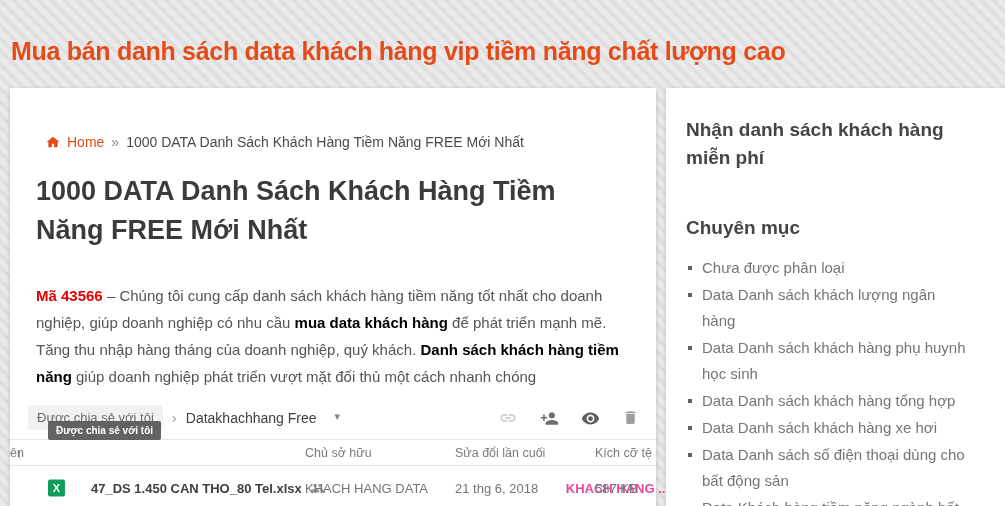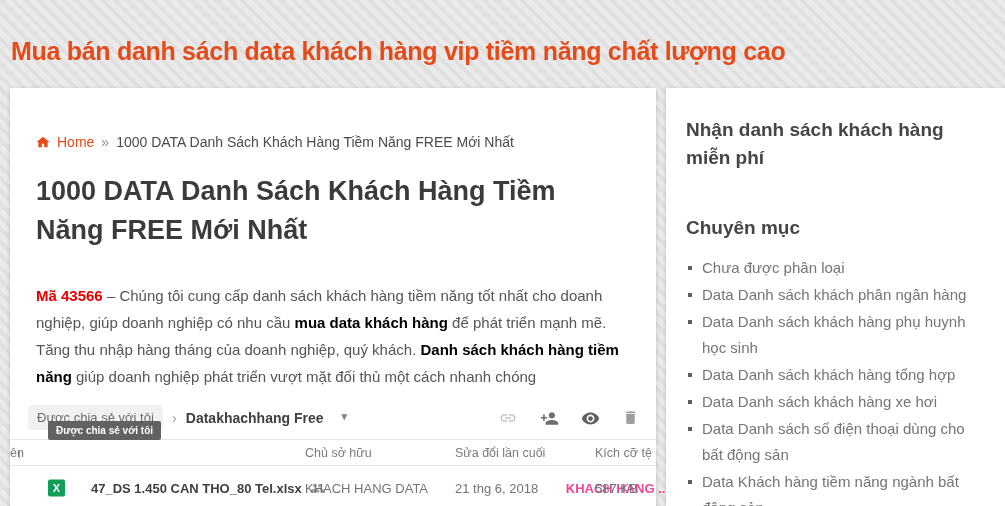--- a/index.html
+++ b/index.html
@@ -14,21 +14,21 @@
     font-size:25px; font-weight:bold; letter-spacing:-0.3px;
     color:#e64a19;
     margin-top:24px;
   }
   
   .main-card {
     position:absolute; left:10px; top:88px; width:646px; height:440px;
     background:#fff; box-shadow:0 1px 4px rgba(0,0,0,.18);
   }
   .breadcrumb {
-    padding:46px 26px 0 26px; font-size:14px; color:#4a4a4a;
+    padding:46px 26px 0 36px; font-size:14px; color:#4a4a4a;
     display:flex; align-items:center; gap:7px; white-space:nowrap;
   }
   .home-icon svg { display:block; }
   .bc-home { color:#e64a19; text-decoration:none; cursor:pointer; }
   .bc-sep { color:#8a8a8a; }
   .article-title {
     margin:22px 26px 0 26px; font-size:27px; line-height:39px;
     font-weight:bold; color:#3b3b3b;
   }
   .article-intro {
@@ -40,21 +40,21 @@
   .drive { position:relative; margin-top:6px; width:100%; color:#70757a; }
   .drive-toolbar {
     height:44px; display:flex; align-items:center;
     padding:0 16px 0 18px; border-bottom:1px solid #e8e8e8;
     font-size:13px;
   }
   .drive-chip {
     background:#f1f1f1; border-radius:4px; padding:5px 9px; color:#6b6b6b; cursor:pointer;
   }
   .drive-sep { margin:0 9px; color:#9aa0a6; font-size:15px; }
-  .drive-folder { color:#3c4043; font-size:14px; cursor:pointer; display:flex; gap:18px;font-weight:bold; }
+  .drive-folder { color:#3c4043; font-size:14px; cursor:pointer; display:flex; gap:18px; }
   .drive-caret { color:#80868b; font-size:11px; }
   .drive-actions { margin-left:auto; display:flex; align-items:center; gap:23px; }
   .drive-actions .act { width:18px; height:18px; cursor:pointer; }
   .drive-actions svg { display:block; }
   .drive-tooltip {
     position:absolute; left:38px; top:25px; z-index:5;
     background:rgba(90,90,90,.95); color:#fff;
     font-size:10px; font-weight:bold; padding:4px 8px; border-radius:2px;
     white-space:nowrap;
   }
@@ -175,20 +175,20 @@
       <span class="col-size">587 KB</span>
     </div>
   </div>
 </div>
 
 <aside class="sidebar-card">
   <h3 class="sb-title">Nhận danh sách khách hàng miễn phí</h3>
   <h3 class="sb-title cat">Chuyên mục</h3>
   <ul class="cat-list">
     <li>Chưa được phân loại</li>
-    <li>Data Danh sách khách phân ngân hàng</li>
+    <li>Data Danh sách khách lượng ngân hàng</li>
     <li>Data Danh sách khách hàng phụ huynh học sinh</li>
     <li>Data Danh sách khách hàng tổng hợp</li>
     <li>Data Danh sách khách hàng xe hơi</li>
     <li>Data Danh sách số điện thoại dùng cho bất động sản</li>
     <li>Data Khách hàng tiềm năng ngành bất động sản</li>
   </ul>
 </aside>
 
 </body></html>

